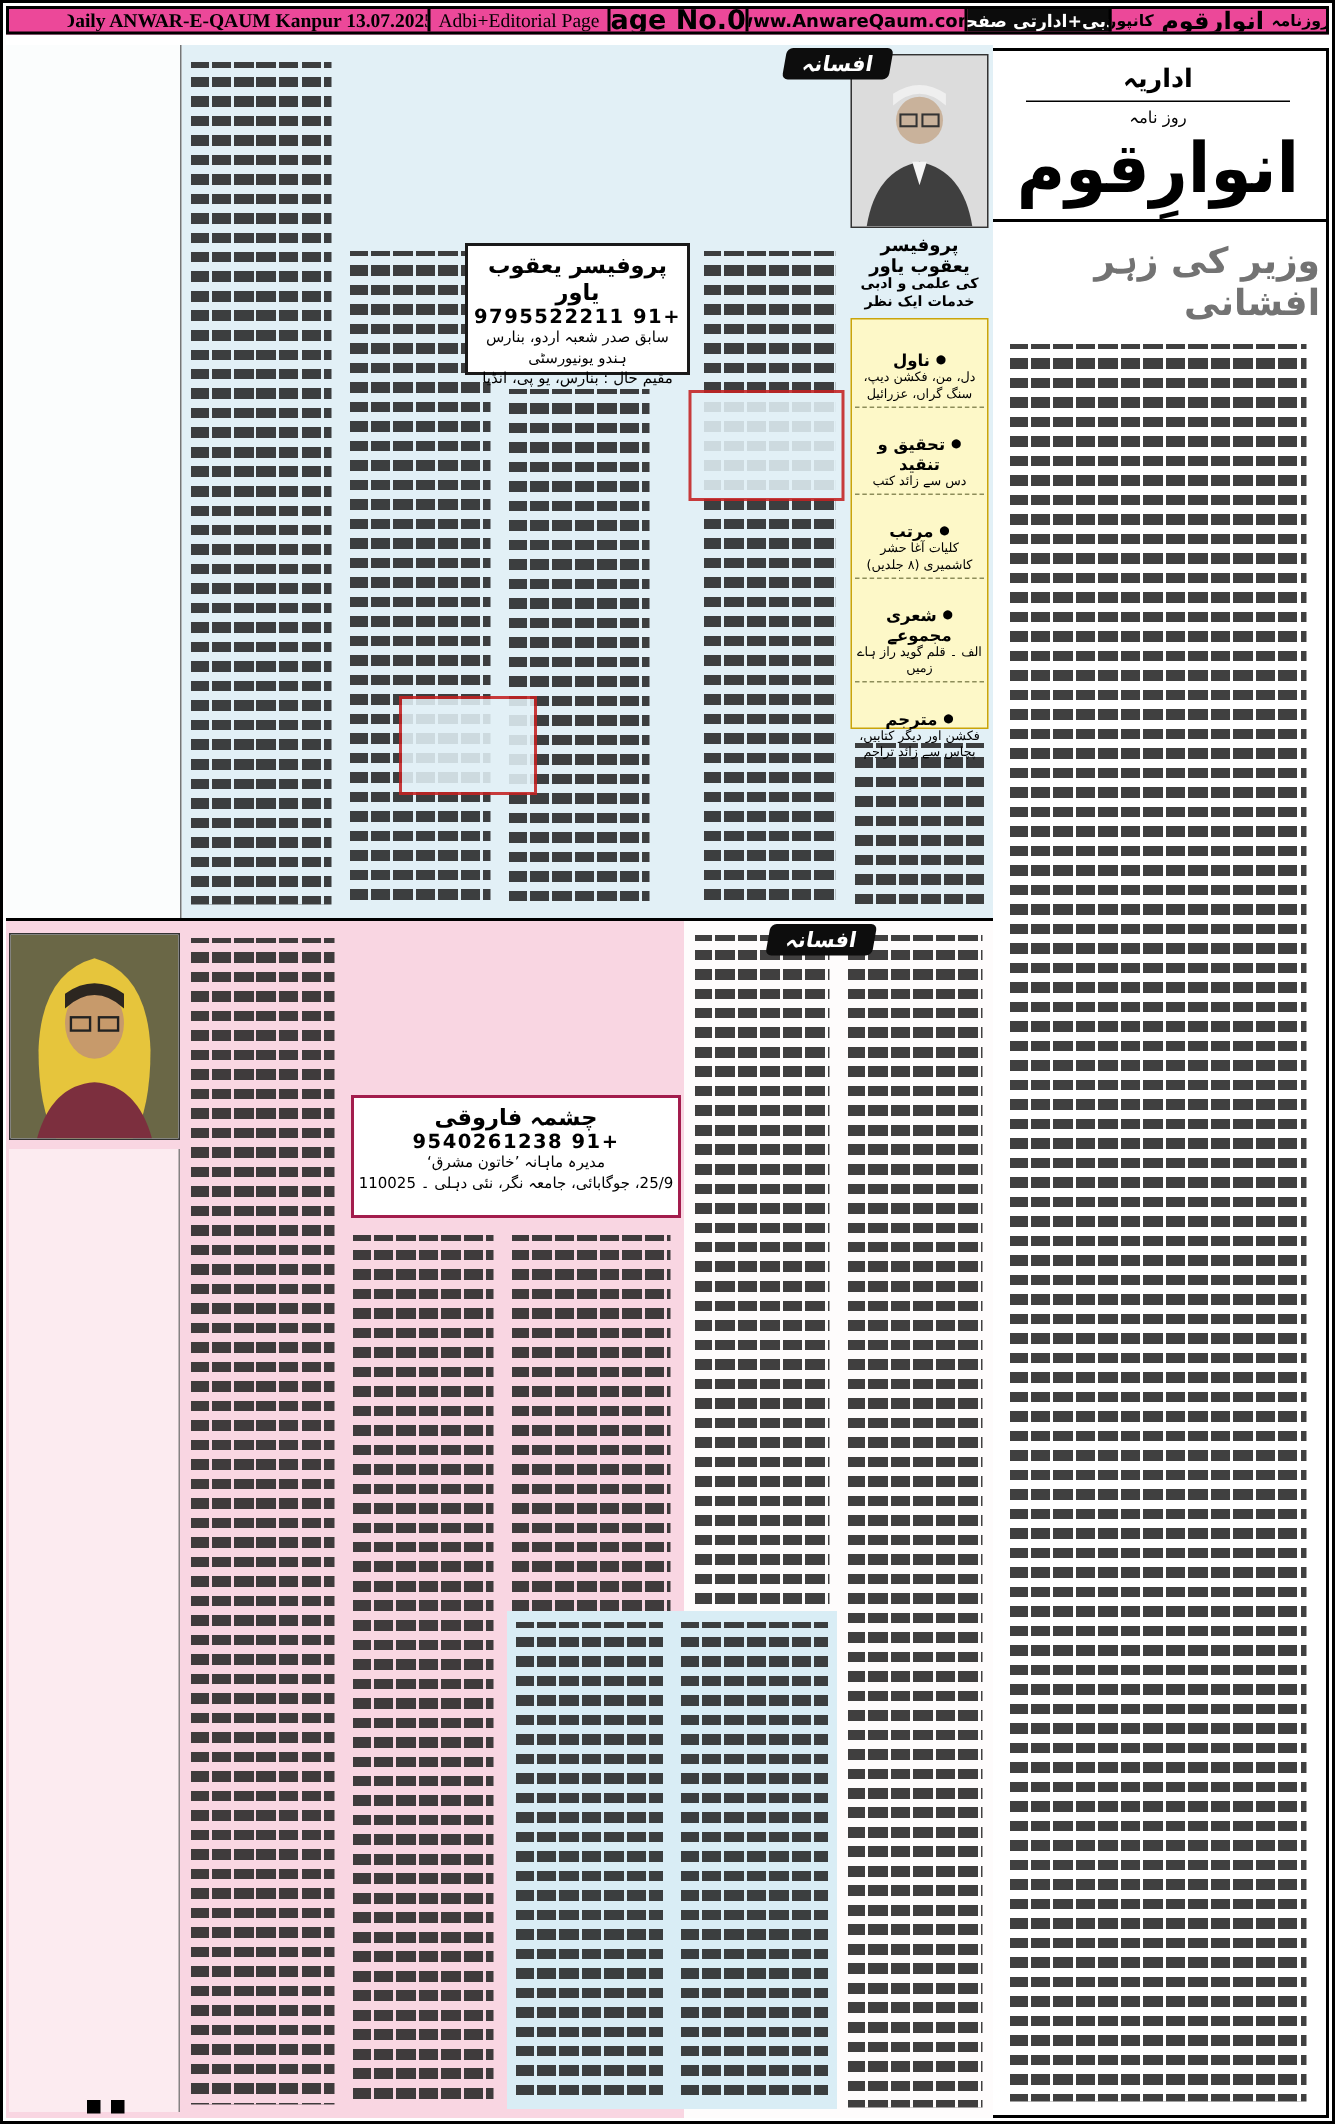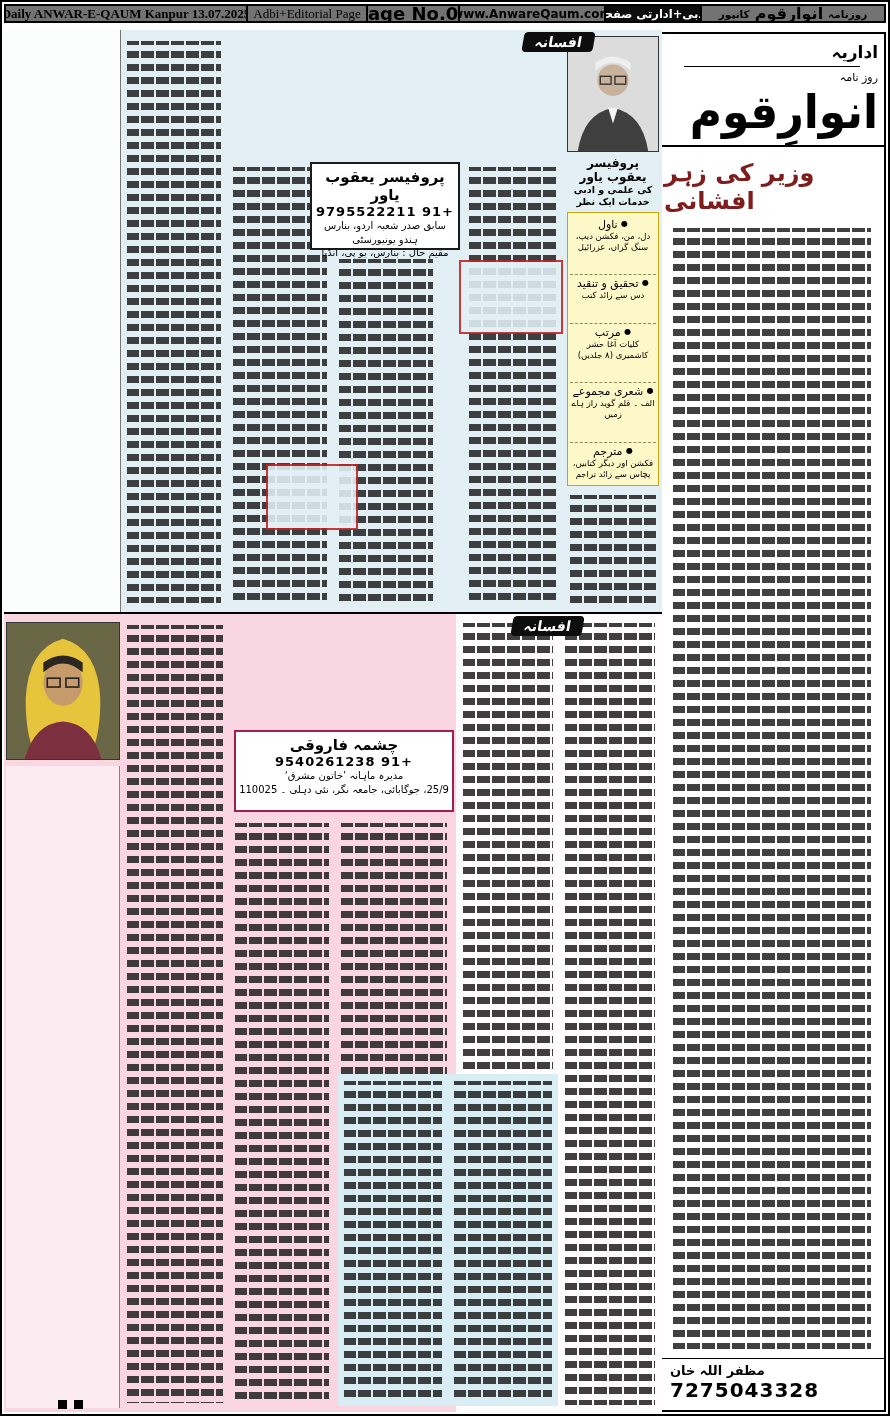--- a/index.html
+++ b/index.html
@@ -2,42 +2,42 @@
 <html><head>
 <meta charset="utf-8">
 <style>
   * { box-sizing: border-box; margin: 0; padding: 0; }
   body { background:#9a9a9a; font-family:"DejaVu Sans", sans-serif; }
   .page{ position:relative; width:890px; height:1416px; background:#ffffff;
          border:2px solid #000; overflow:hidden; margin:0 auto; }
 
   
   .hdr{ position:absolute; top:2px; left:2px; right:2px; height:19px;
-        display:flex; border:2px solid #000; background:#737373; }
+        display:flex; border:2px solid #000; background:#ec4899;padding-left:39px; }
   .hseg{ display:flex; align-items:center; justify-content:center;
          border-right:2px solid #000; padding:0 5px; white-space:nowrap; overflow:hidden; }
   .hseg:last-child{ border-right:none; }
   .h1{ width:242px; font-family:"Liberation Serif", serif; font-weight:bold; font-size:13px; }
   .h2{ width:120px; font-family:"Liberation Serif", serif; font-size:13px; }
   .h3{ width:92px;  font-weight:bold; font-size:18px; }
   .h4{ width:146px; font-weight:bold; font-size:12px; }
   .h5{ width:96px;  background:#0c0c0c; color:#fff; font-weight:bold; font-size:11.5px; }
   .h6{ flex:1; gap:5px; font-size:11px; }
   .hp-name{ font-weight:bold; font-size:16px; }
   .hp-pre,.hp-city{ font-size:10.5px; font-weight:bold; }
 
   
   .edcol{ position:absolute; top:30px; right:2px; width:228px; bottom:2px;
           border:2px solid #000; background:#fff; display:flex; flex-direction:column; }
-  .ed-mast{ text-align:right; padding:8px 6px 6px; border-bottom:2px solid #000; }
+  .ed-mast{ text-align:center; padding:8px 6px 6px; border-bottom:2px solid #000; }
   .ed-label{ font-size:17px; font-weight:bold; letter-spacing:6px; }
   .ed-rule{ height:0; border-top:1px solid #000; margin:4px 18px; }
   .ed-type{ font-size:11px; letter-spacing:10px; }
   .ed-name{ font-size:44px; font-weight:bold; line-height:1.25; transform:scaleY(1.05); }
-  .ed-head{ text-align:left; font-size:24px; font-weight:bold; color:#7f1d1d;
+  .ed-head{ text-align:right; font-size:24px; font-weight:bold; color:#737373;
             padding:12px 4px 6px; }
   .ed-body{ flex:1; margin:4px 10px 6px; }
   .ed-sign{ border-top:1px solid #000; padding:4px 10px 8px; text-align:left; }
   .ed-sign-name{ font-size:13px; font-weight:bold; }
   .ed-sign-phone{ font-size:20px; font-weight:bold; letter-spacing:1px; }
 
   
   .sim{ background-image:
           repeating-linear-gradient(to right, var(--bg,#fff) 0 2px, rgba(0,0,0,0) 2px 15px),
           repeating-linear-gradient(to bottom, #262626 0 7px, rgba(0,0,0,0) 7px 13px);
@@ -65,21 +65,21 @@
   .photo{ position:absolute; border:1.5px solid #333; overflow:hidden; background:#ddd; z-index:3; }
   .s1-photo{ right:3px; top:6px; width:92px; height:116px; }
   .s1-caption{ position:absolute; right:3px; top:126px; width:92px; text-align:center; z-index:3; }
   .cap1{ font-size:12px; font-weight:bold; }
   .cap2{ font-size:9.5px; font-weight:bold; line-height:1.3; }
   .works{ position:absolute; right:3px; top:182px; width:92px; height:274px;
           background:#fdf8c8; border:1.5px solid #c9a40b; padding:3px 2px; z-index:3;
           display:flex; flex-direction:column; justify-content:space-between; }
   .work{ text-align:center; padding:2px 0; }
   .work + .work{ border-top:1px dashed #8d8d5a; }
-  .w-label{ font-size:11px; font-weight:normal; }
+  .w-label{ font-size:11px; font-weight:bold;margin-top:16px; }
   .dot{ font-size:8px; vertical-align:2px; }
   .w-detail{ font-size:8.5px; line-height:1.3; }
   .note{ position:absolute; border:2px solid #c42222; background:#e2f0f6; z-index:4; }
 
   
   .s2{ position:absolute; left:2px; top:610px; width:658px; bottom:2px;
        background:#f9d6e2; border-top:2px solid #000; }
   .s2-photo{ left:2px; top:8px; width:114px; height:138px; }
   .s2-leftcol{ position:absolute; left:2px; top:152px; width:114px; bottom:4px;
                background:#fdeef3; --bg:#fdeef3; border-right:1.5px solid #777; }
@@ -118,24 +118,20 @@
 
   <aside class="edcol">
     <div class="ed-mast" dir="rtl">
       <div class="ed-label">اداریہ</div>
       <div class="ed-rule"></div>
       <div class="ed-type">روز نامہ</div>
       <div class="ed-name">انوارِقوم</div>
     </div>
     <h2 class="ed-head" dir="rtl">وزیر کی زہر افشانی</h2>
     <div class="sim ed-body" style="--bg:#ffffff"></div>
-    <div class="ed-sign">
-      <div class="ed-sign-name" dir="rtl">مظفر اللہ خان</div>
-      <div class="ed-sign-phone">7275043328</div>
-    </div>
   </aside>
 
   <section class="s1">
     <div class="s1-leftcol sim"></div>
     <div class="s1-main">
 
       <div class="genre g1" dir="rtl">افسانہ</div>
 
       <div class="byline s1-byline" dir="rtl">
         <div class="by-name">پروفیسر یعقوب یاور</div>

